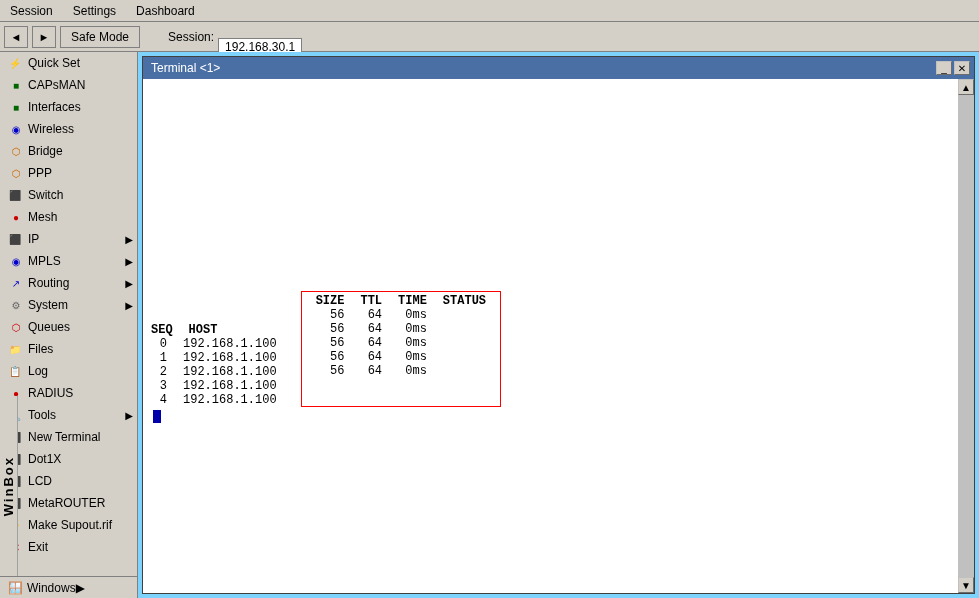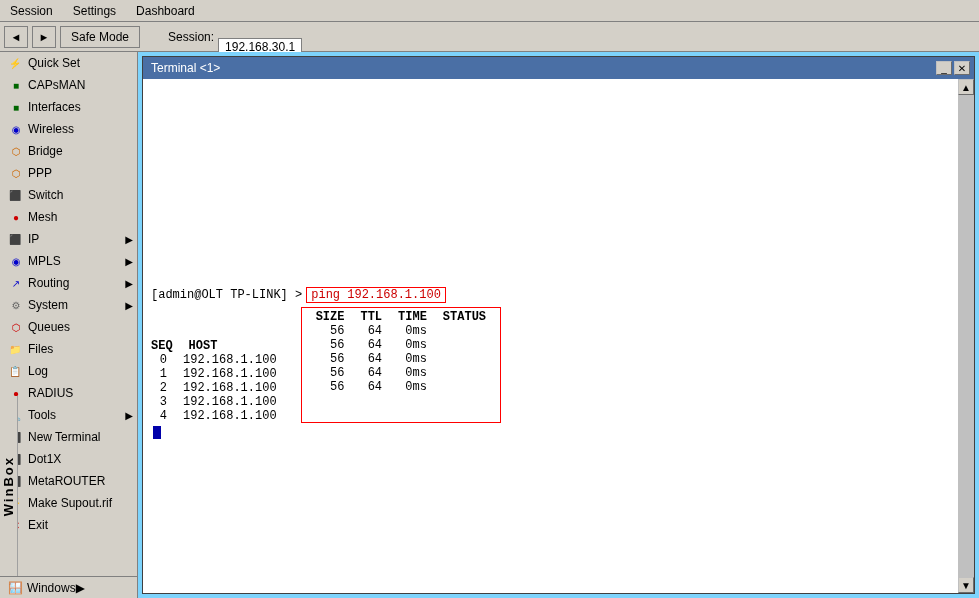--- a/index.html
+++ b/index.html
@@ -300,20 +300,24 @@
         </div>
         <div class="sidebar-item">
           <span class="icon" style="color: rgb(102, 102, 102);">⬛</span>
           <span>New Terminal</span>
         </div>
         <div class="sidebar-item">
           <span class="icon" style="color: rgb(102, 102, 102);">⬛</span>
           <span>Dot1X</span>
         </div>
         <div class="sidebar-item">
+          <span class="icon" style="color: rgb(102, 102, 102);">⬛</span>
+          <span>LCD</span>
+        </div>
+        <div class="sidebar-item">
           <span class="icon" style="color: rgb(0, 102, 0);">⬛</span>
           <span>MetaROUTER</span>
         </div>
         <div class="sidebar-item">
           <span class="icon" style="color: rgb(204, 102, 0);">⚡</span>
           <span>Make Supout.rif</span>
         </div>
         <div class="sidebar-item">
           <span class="icon" style="color: rgb(204, 0, 0);">✕</span>
           <span>Exit</span>
@@ -338,24 +342,20 @@
         <div class="terminal-controls">
           <button class="terminal-ctrl-btn">_</button>
           <button class="terminal-ctrl-btn">✕</button>
         </div>
       </div>
 
       <div class="terminal-with-scroll">
         <div class="terminal-content" id="terminal-content">
 
         <div style="height: 200px;"></div>
-            <div style="display: flex; align-items: center; gap: 4px; font-family: &quot;Courier New&quot;, monospace; font-size: 12px;">
-              <span>[admin@OLT TP-LINK] &gt;</span>
-              <span style="border: 1px solid red; color: rgb(204, 0, 0); padding: 0px 4px; font-family: &quot;Courier New&quot;, monospace; font-size: 12px;">ping 192.168.1.100</span>
-            </div>
             <div style="display: flex; gap: 24px; margin-top: 4px; font-family: &quot;Courier New&quot;, monospace; font-size: 12px;">
               <div>
                 <div style="display: flex; gap: 16px; font-weight: bold; margin-top: 32px;">
                   <span>SEQ</span>
                   <span>HOST</span>
                 </div>
                 <div style="display: flex; gap: 16px;">
                   <span style="min-width: 16px; text-align: right;">0</span>
                   <span>192.168.1.100</span>
                 </div>

